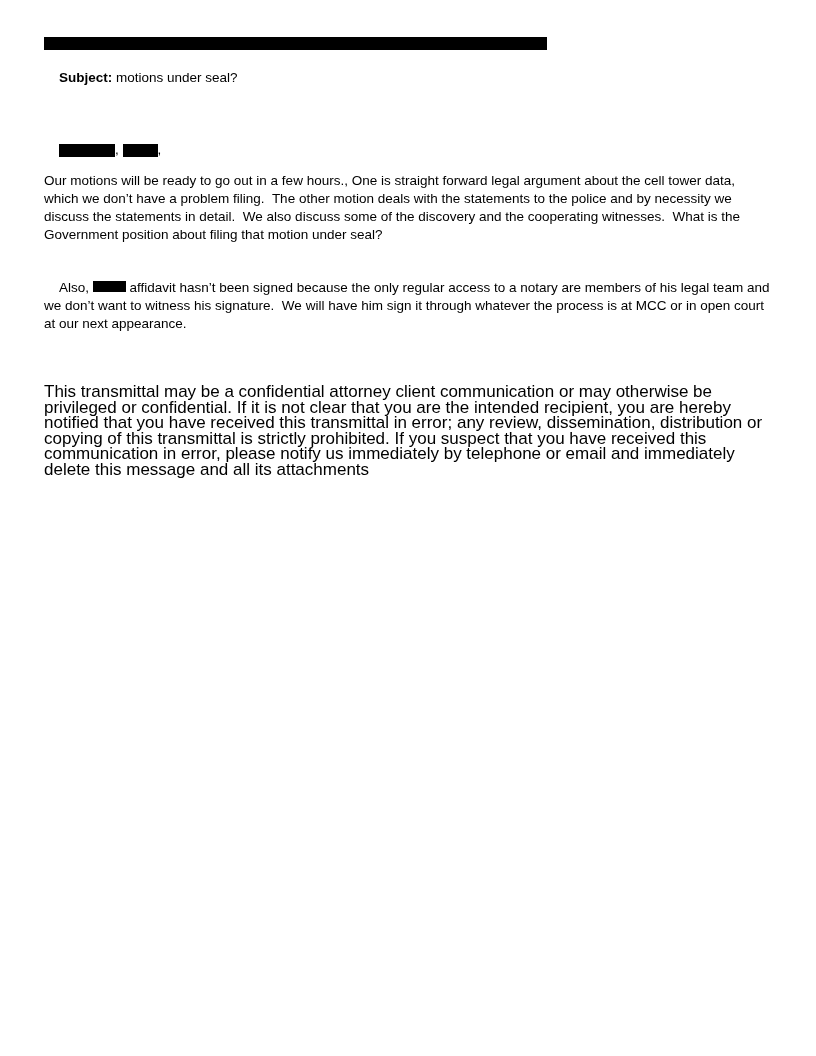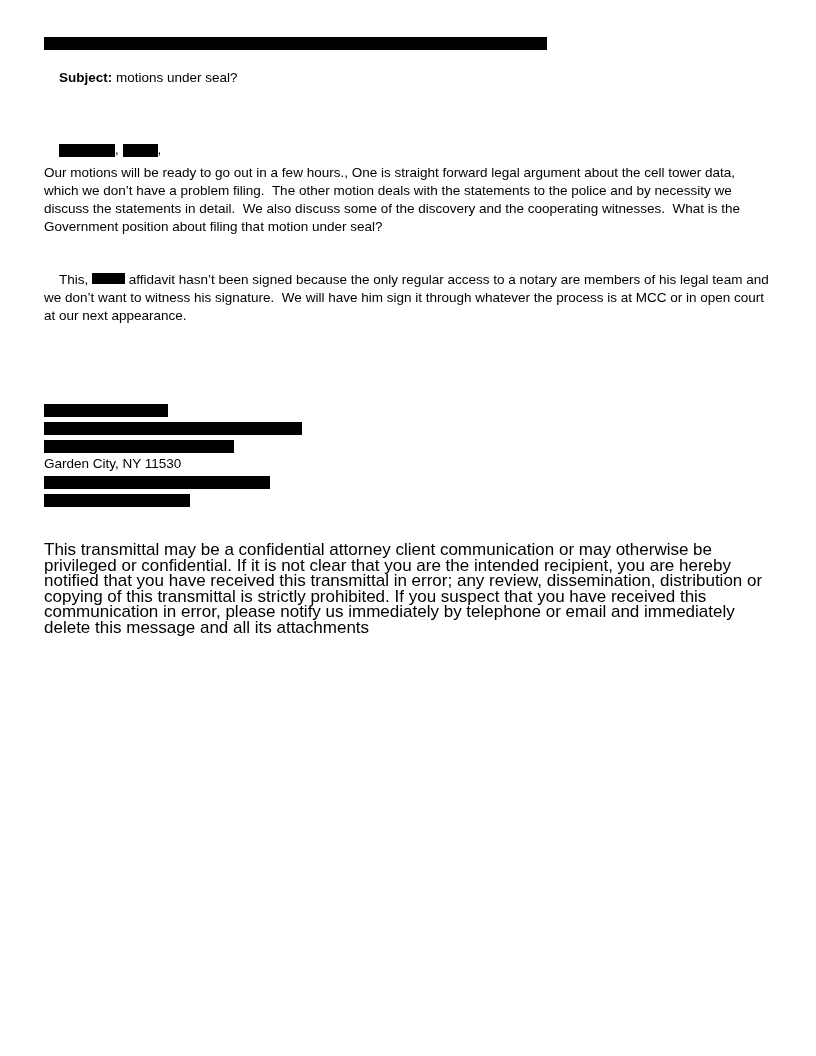--- a/index.html
+++ b/index.html
@@ -41,21 +41,21 @@
     height: 18px;
     white-space: pre-wrap;
   }
   .greeting-line .redaction-inline {
     height: 13px;
     vertical-align: text-bottom;
   }
   .greeting-redaction-1 { width: 56px; }
   .greeting-redaction-2 { width: 35px; }
   .para-1 {
-    margin-top: 23px;
+    margin-top: 31px;
     white-space: pre-wrap;
   }
   .para-2 {
     margin-top: 17px;
     white-space: pre-wrap;
   }
   .inline-name-redaction {
     width: 33px;
     height: 11px;
     vertical-align: baseline;
@@ -92,39 +92,19 @@
     <span class="subject-label">Subject:</span><span> motions under seal?</span>
   </div>
 
   <div class="greeting-line">
     <span class="redaction-inline greeting-redaction-1"></span><span>, </span><span class="redaction-inline greeting-redaction-2"></span><span>,</span>
   </div>
 
   <div class="para-1">Our motions will be ready to go out in a few hours., One is straight forward legal argument about the cell tower data, which we don’t have a problem filing.  The other motion deals with the statements to the police and by necessity we discuss the statements in detail.  We also discuss some of the discovery and the cooperating witnesses.  What is the Government position about filing that motion under seal?</div>
 
   <div class="para-2">
-    <span>This, </span><span class="redaction-inline inline-name-redaction"></span><span> affidavit hasn’t been signed because the only regular access to a notary are members of his legal team and we don’t want to witness his signature.  We will have him sign it through whatever the process is at MCC or in open court at our next appearance.</span>
+    <span>Also, </span><span class="redaction-inline inline-name-redaction"></span><span> affidavit hasn’t been signed because the only regular access to a notary are members of his legal team and we don’t want to witness his signature.  We will have him sign it through whatever the process is at MCC or in open court at our next appearance.</span>
   </div>
 
-  <div class="signature-block">
-    <div class="sig-line">
-      <span class="redaction sig-redaction-1"></span>
-    </div>
-    <div class="sig-line">
-      <span class="redaction sig-redaction-2"></span>
-    </div>
-    <div class="sig-line">
-      <span class="redaction sig-redaction-3"></span>
-    </div>
-    <div class="sig-line">
-      <span>Garden City, NY 11530</span>
-    </div>
-    <div class="sig-line">
-      <span class="redaction sig-redaction-4"></span>
-    </div>
-    <div class="sig-line">
-      <span class="redaction sig-redaction-5"></span>
-    </div>
-  </div>
 
   <div class="disclaimer">This transmittal may be a confidential attorney client communication or may otherwise be privileged or confidential. If it is not clear that you are the intended recipient, you are hereby notified that you have received this transmittal in error; any review, dissemination, distribution or copying of this transmittal is strictly prohibited. If you suspect that you have received this communication in error, please notify us immediately by telephone or email and immediately delete this message and all its attachments</div>
 
 </div>
 
 </body></html>

